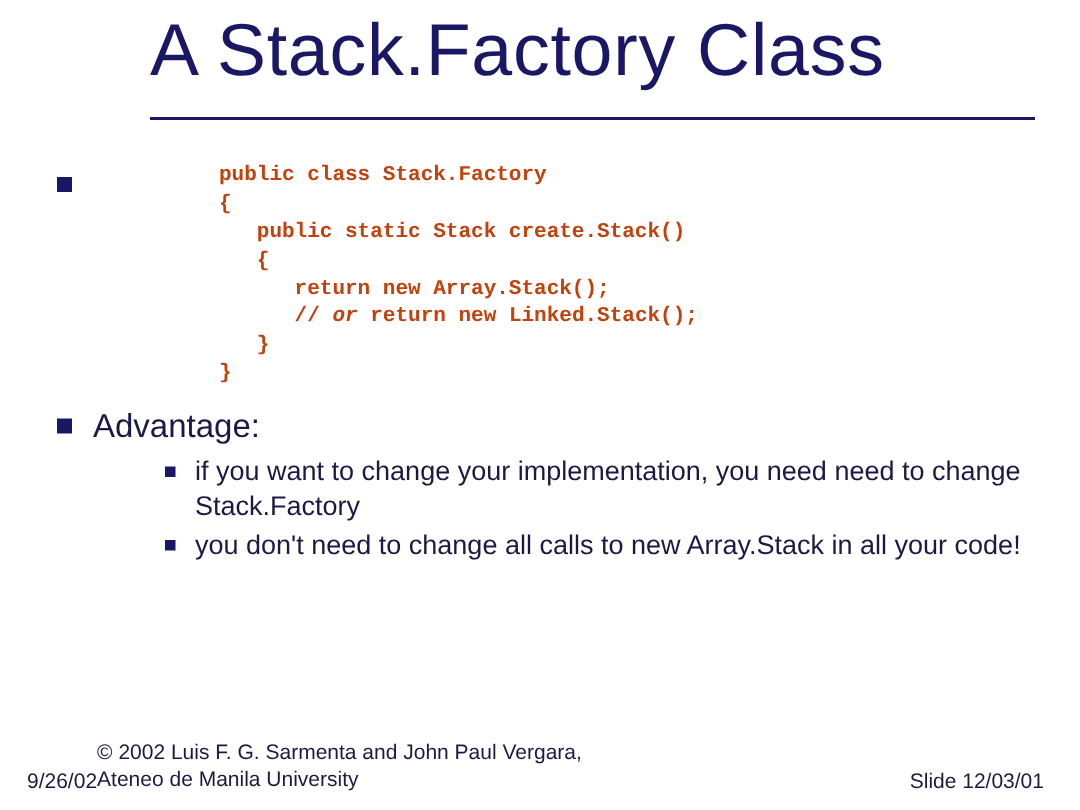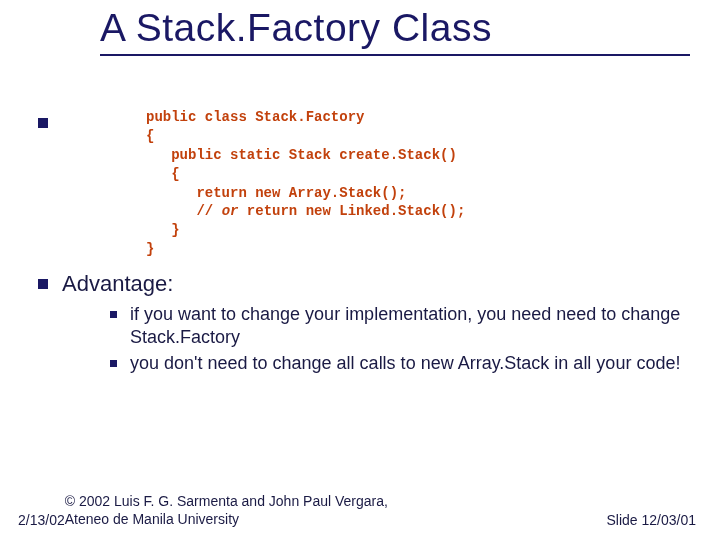--- a/index.html
+++ b/index.html
@@ -17,25 +17,25 @@
     position: relative;
     width: 720px;
     height: 540px;
     box-sizing: border-box;
   }
   .title {
     position: absolute;
     top: 6px;
     left: 100px;
     right: 30px;
-    font-size: 39px;
+    font-size: 49px;
     font-weight: 400;
     color: #1a1864;
     border-bottom: 2px solid #1a1864;
-    padding-bottom: 4px;
+    padding-bottom: 16px;
     letter-spacing: 0.5px;
   }
   .body {
     position: absolute;
     top: 98px;
     left: 32px;
     right: 32px;
   }
   ul.top {
     list-style: none;
@@ -140,21 +140,21 @@
         <ul class="sub">
           <li>if you want to change your implementation, you need need to change Stack.Factory</li>
           <li>you don't need to change all calls to new Array.Stack in all your code!</li>
         </ul>
       </li>
 
     </ul>
   </div>
 
   <div class="footer">
-    <div class="date">2/13/02</div>
+    <div class="date">9/26/02</div>
     <div class="center">
       <span>© 2002 Luis F. G. Sarmenta and John Paul Vergara,</span><br>
       <span>Ateneo de Manila University</span>
     </div>
     <div class="slideno">Slide 12/03/01</div>
   </div>
 
 </div>
 
 </body></html>

